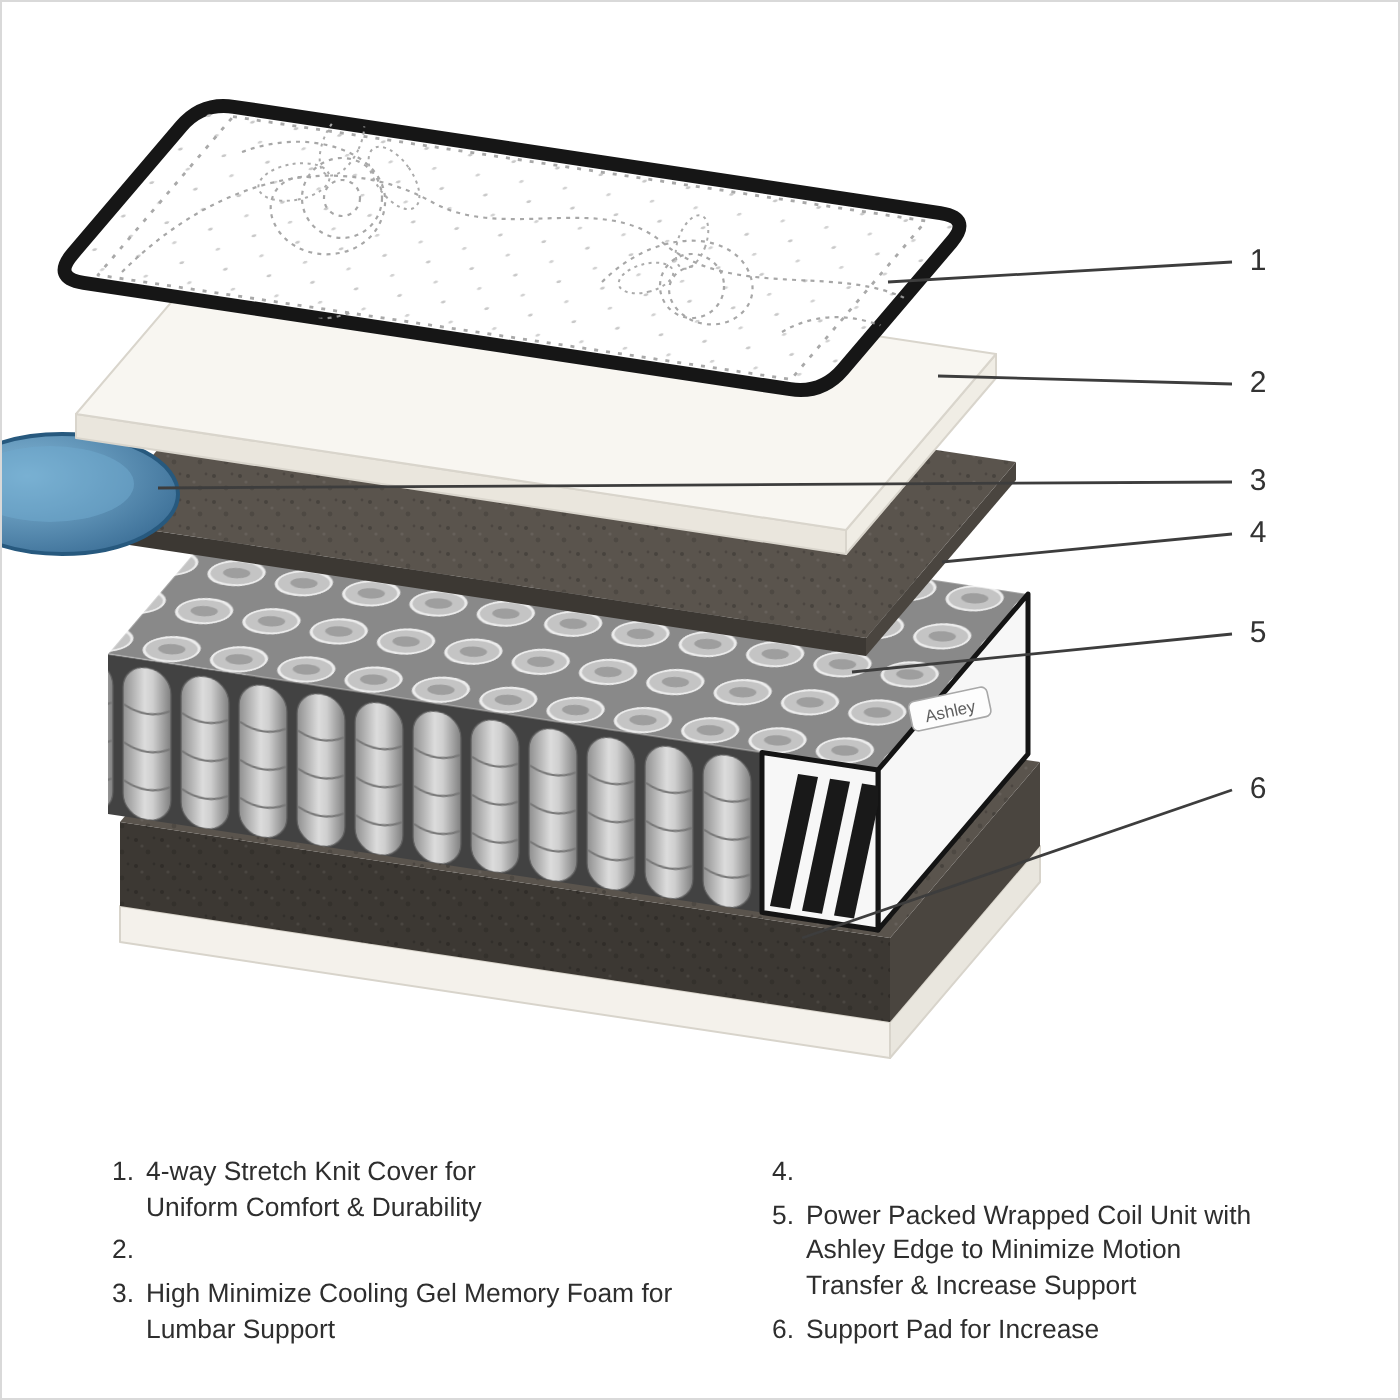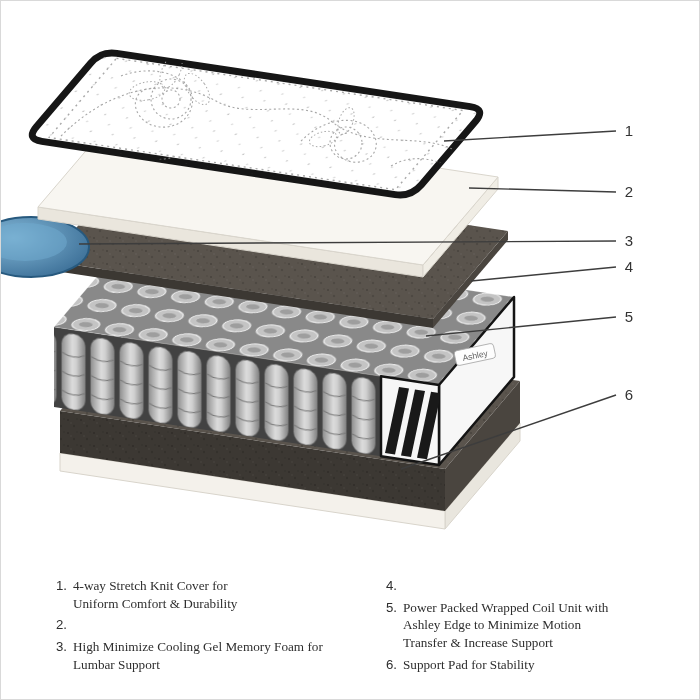--- a/index.html
+++ b/index.html
@@ -14,21 +14,21 @@
     font-size:15px;color:#333;line-height:18px;
   }
   .legend{
     position:absolute;left:55px;top:576px;width:612px;
     display:flex;gap:26px;font-size:13.2px;color:#2e2e2e;line-height:1.34;
   }
   .legend-col-left{flex:0 0 304px;}
   .legend-col-right{flex:1;}
   .legend-item{display:flex;margin-bottom:4px;}
   .legend-num{width:17px;flex:none;}
-  .legend-text{white-space:pre-line;font-family:Liberation Serif, serif;}
+  .legend-text{white-space:pre-line;}
 </style>
 </head>
 <body>
 
 <div class="canvas">
 
   <svg class="scene" width="700" height="700" viewBox="0 0 700 700">
     <defs>
       <radialGradient id="gelGrad" cx="35%" cy="35%" r="75%">
         <stop offset="0" stop-color="#85b9d8"></stop>
@@ -185,18 +185,18 @@
         <span class="legend-num">4.</span>
       </div>
       <div class="legend-item">
         <span class="legend-num">5.</span>
         <span class="legend-text">Power Packed Wrapped Coil Unit with
 Ashley Edge to Minimize Motion
 Transfer &amp; Increase Support</span>
       </div>
       <div class="legend-item">
         <span class="legend-num">6.</span>
-        <span class="legend-text">Support Pad for Stability</span>
+        <span class="legend-text">Support Pad for Increase</span>
       </div>
     </div>
   </div>
 
 </div>
 
 </body></html>

